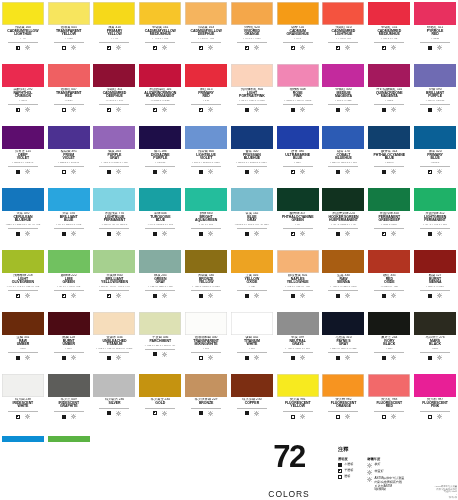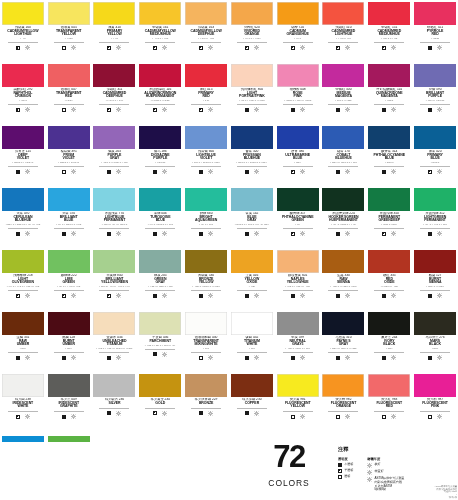--- a/index.html
+++ b/index.html
@@ -112,21 +112,21 @@
     letter-spacing:-1.5px;
     line-height:0.86;
     color:#151515;
     font-family:"Liberation Sans",sans-serif;
   }
   .count .lbl{
     font-size:8.5px;
     letter-spacing:0.9px;
     color:#151515;
     font-weight:400;
-    margin-top:7px;
+    margin-top:18px;
   }
   .legend{
     position:absolute;
     left:338px;top:4px;
     width:120px;
   }
   .legend .ttl{
     font-size:5.2px;
     font-weight:700;
     color:#111;

